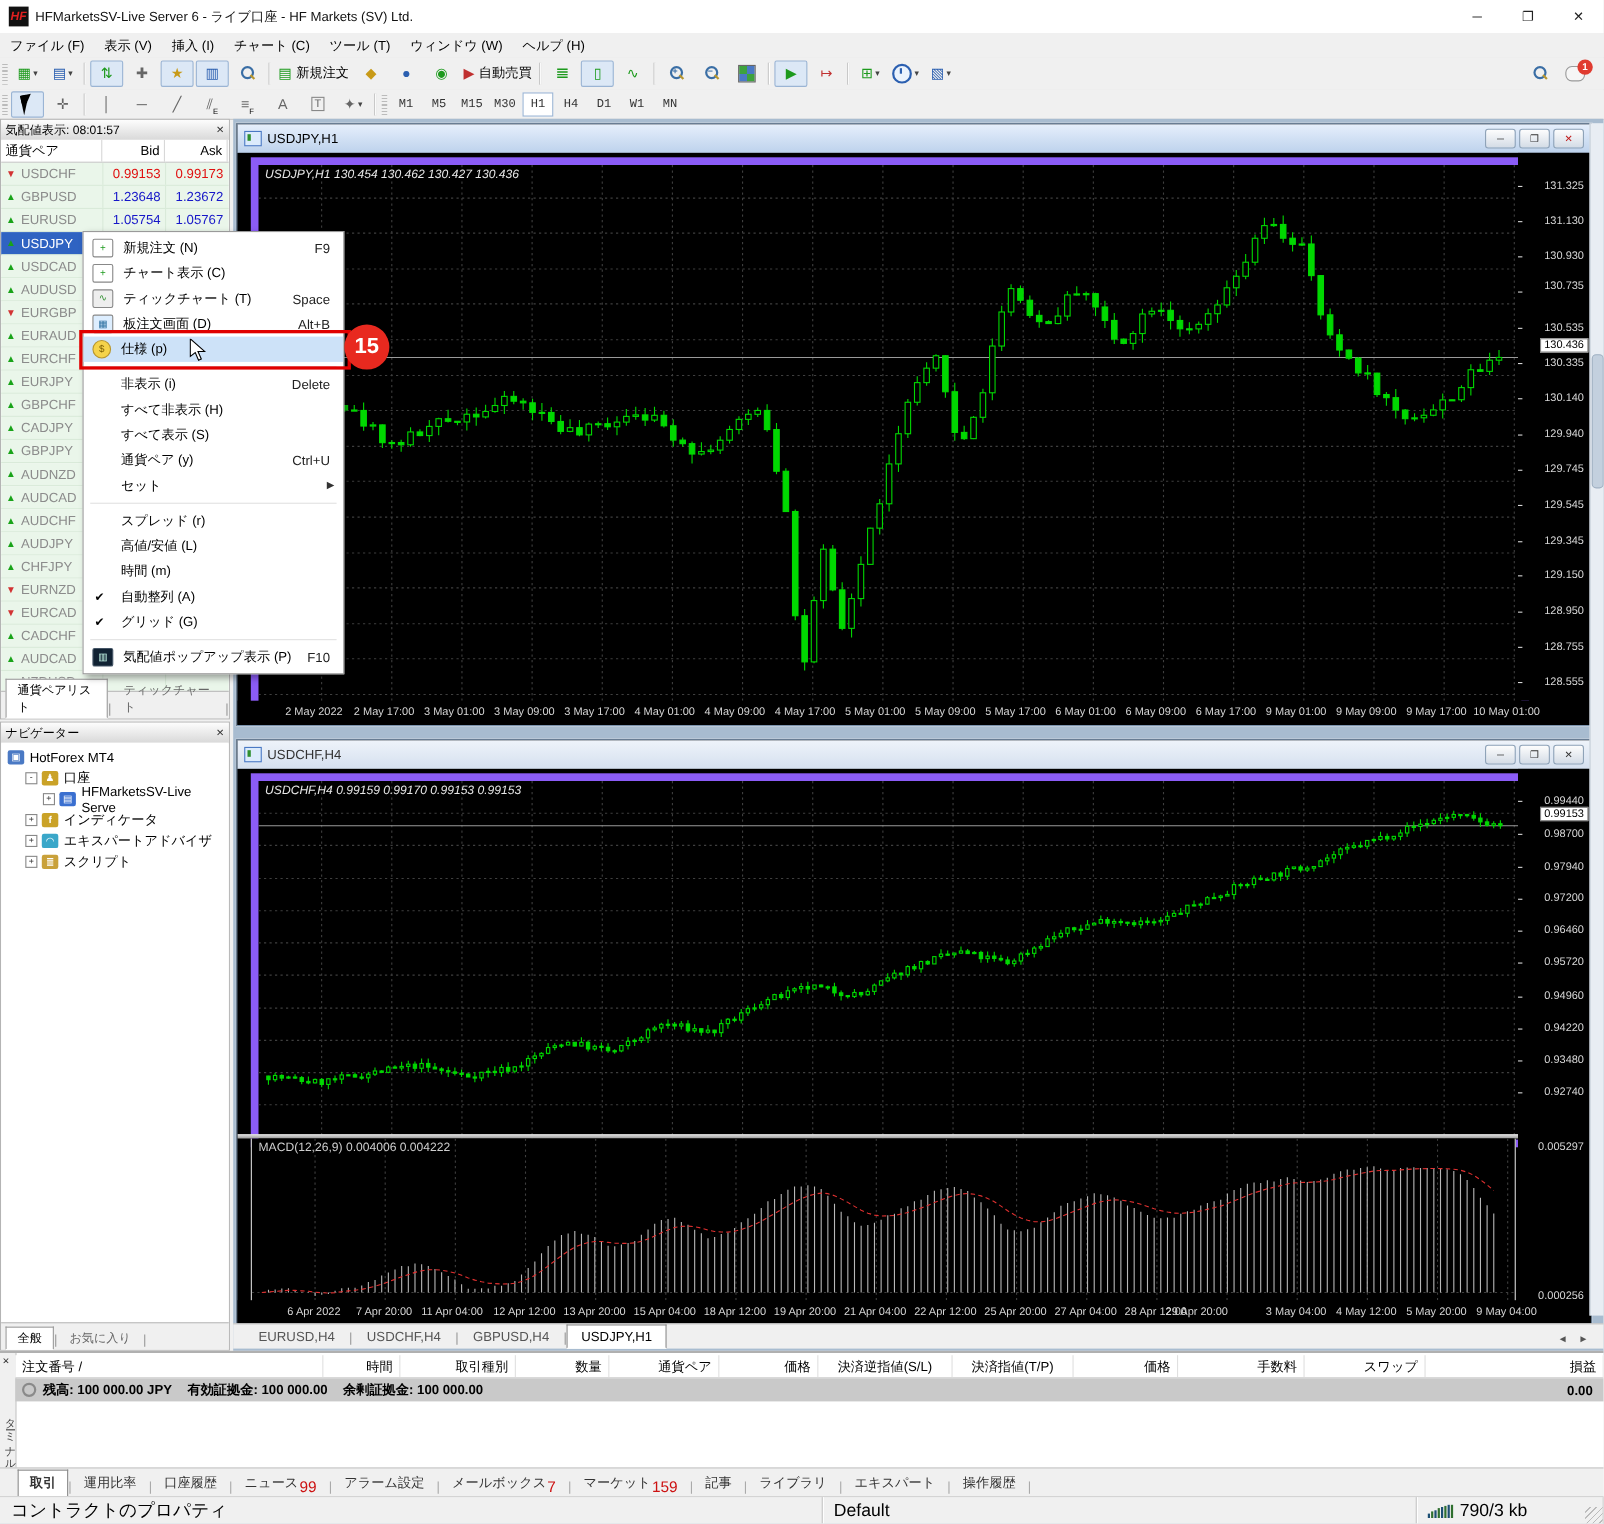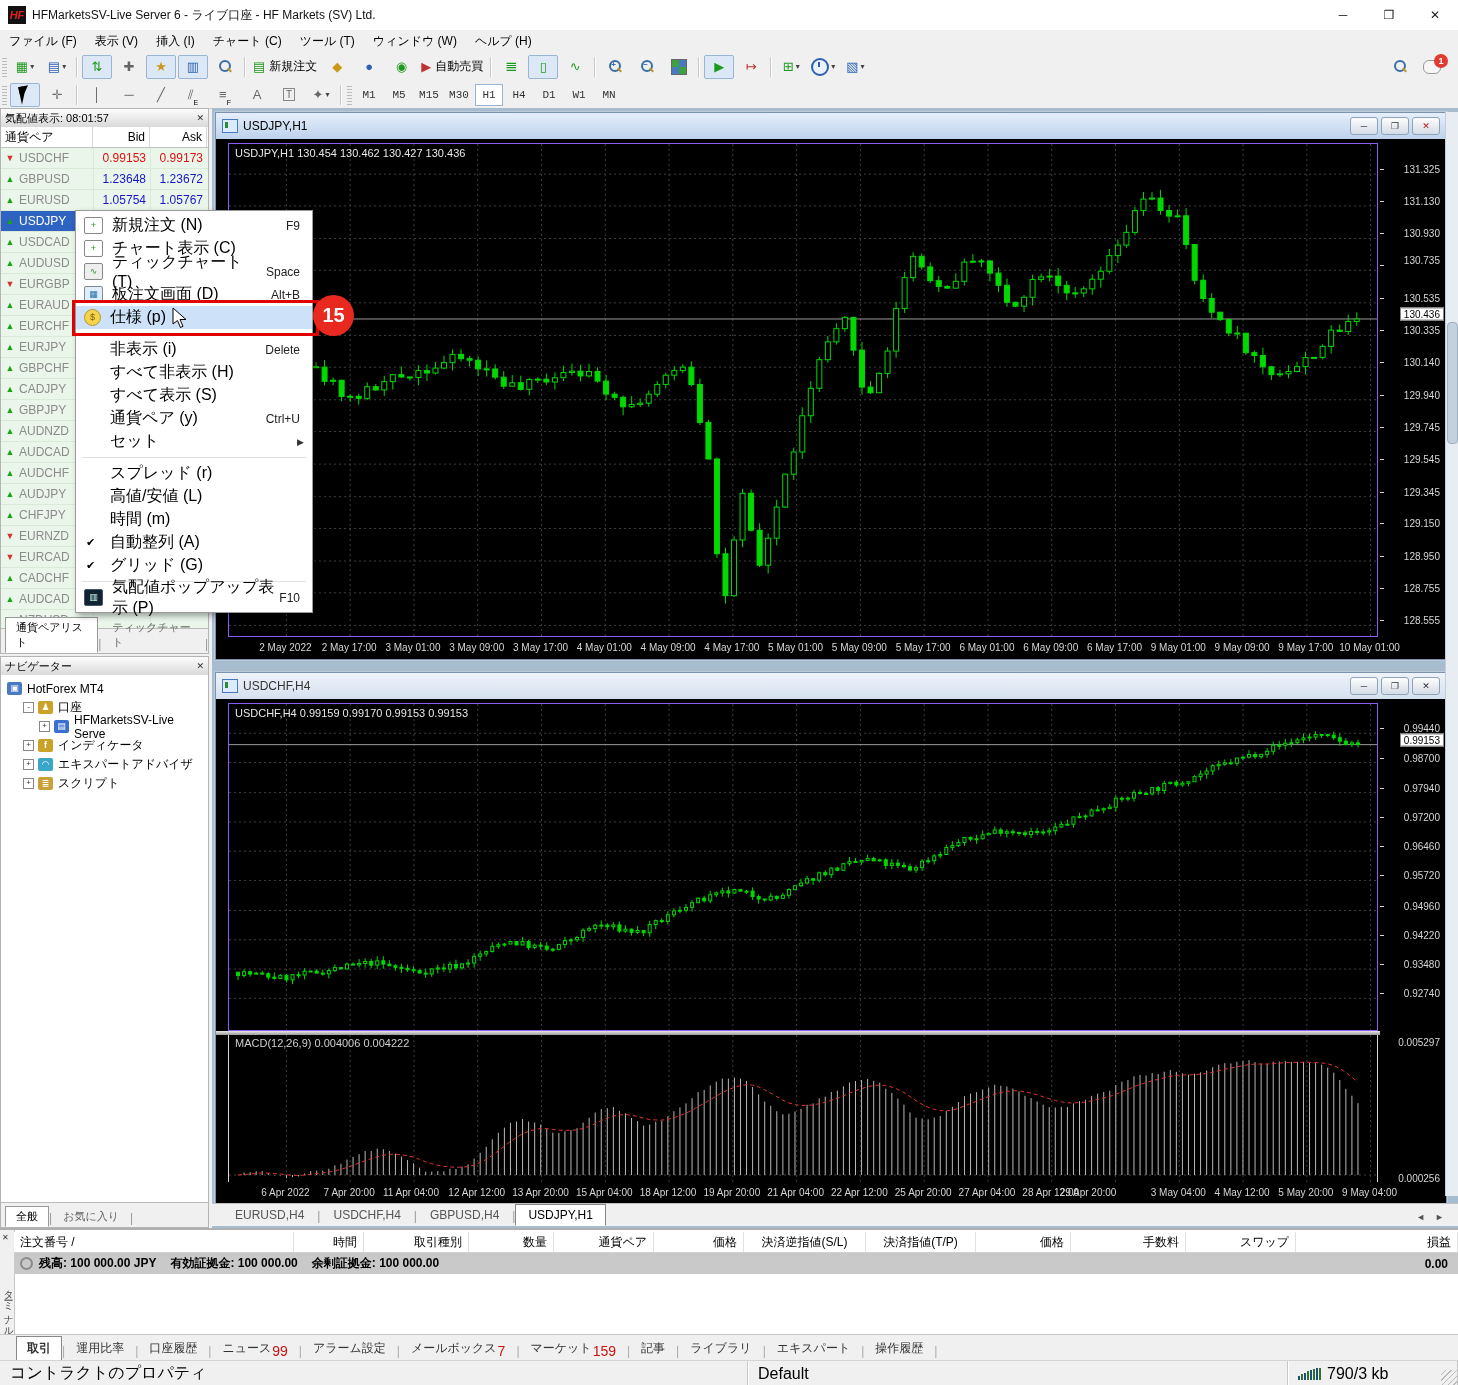--- a/index.html
+++ b/index.html
@@ -69,21 +69,21 @@
   #cw2{top:564px;height:531px;}
   .cw-title{height:26px;display:flex;align-items:center;padding:0 6px;font-size:12px;}
   #cw1 .cw-title{background:linear-gradient(180deg,#e6effc,#bdd2ec);}
   #cw2 .cw-title{background:linear-gradient(180deg,#eef3fa,#d5e0ef);color:#333;}
   .cw-ic{width:14px;height:12px;border:1px solid #4a79c4;background:#dcebfc;margin-right:5px;position:relative;}
   .cw-ic::after{content:"";position:absolute;left:2px;top:2px;width:3px;height:6px;background:#2f8f2f;}
   .cw-btns{margin-left:auto;display:flex;gap:3px;}
   .cw-btn{width:26px;height:16px;border:1px solid #8fa3b8;border-radius:3px;background:linear-gradient(180deg,#fdfdfd,#d4dce6);display:flex;align-items:center;justify-content:center;font-size:9px;color:#333;}
   .cw-btn.close1{color:#c01818;font-weight:bold;}
   .cw-body{position:absolute;left:0;right:0;bottom:0;top:26px;background:#000;}
-  .plot{position:absolute;left:12px;top:4px;border:1px solid #8b5cf6;background:#000;}
+  .plot{position:absolute;left:12px;top:4px;border:7px solid #8b5cf6;background:#000;font-style:italic;}
   #plot1{width:1148px;height:492px;}
   #plot2{width:1148px;height:326px;}
   #macd{position:absolute;left:12px;border:1px solid #d8d8d8;border-top:none;background:#000;width:1148px;height:150px;}
   .pane-div{position:absolute;left:0;right:0;height:4px;background:linear-gradient(180deg,#e8e8e8,#9a9a9a);}
   .paxis{position:absolute;right:0;top:0;bottom:22px;width:66px;background:#000;}
   .paxis .pl{position:absolute;right:6px;font-size:10px;color:#d6d6d6;font-family:"Liberation Sans",sans-serif;transform:translateY(-50%);}
   .paxis .tick{position:absolute;left:0;width:4px;height:1px;background:#d6d6d6;}
   .cur-price{position:absolute;right:2px;background:#fff;color:#000;font-size:10px;padding:0 3px;transform:translateY(-50%);border:1px solid #888;}
   .taxis{position:absolute;left:0;right:0;bottom:0;height:22px;background:#000;}
   .taxis .tl{position:absolute;top:5px;font-size:10px;color:#d6d6d6;transform:translateX(-50%);white-space:nowrap;}
@@ -96,21 +96,21 @@
   .chtab.active{background:#fff;border:1px solid #888;border-bottom:1px solid #fff;color:#000;}
   .chtab-sep{color:#999;padding:3px 0;}
   #hscroll-arrows{margin-left:auto;margin-right:14px;color:#555;font-size:9px;display:flex;gap:10px;align-items:center;padding-bottom:4px;}
   #vscroll{position:absolute;right:0;top:4px;width:12px;height:1084px;background:#e8edf3;border-left:1px solid #c4cdd8;}
   #vscroll .thumb{position:absolute;left:1px;top:210px;width:9px;height:120px;background:#c3d0de;border:1px solid #9fb0c2;border-radius:4px;}
   
   #ctxmenu{position:absolute;left:75px;top:210px;width:236px;background:#fff;border:1px solid #9a9a9a;box-shadow:3px 3px 6px rgba(0,0,0,.35);z-index:40;padding:3px 0;}
   .cm-item{height:23px;display:flex;align-items:center;position:relative;padding-left:8px;}
   .cm-ic{width:17px;height:15px;margin-right:9px;flex:none;font-size:9px;line-height:14px;text-align:center;border-radius:2px;}
   .cm-ic.empty{border:none;background:transparent;}
-  .cm-label{font-size:16px;}
+  .cm-label{font-size:12px;}
   .cm-short{margin-left:auto;margin-right:12px;font-size:12px;color:#222;}
   .cm-sub{margin-left:auto;margin-right:8px;font-size:9px;color:#333;}
   .cm-check{position:absolute;left:10px;font-size:11px;}
   .cm-sep{height:9px;display:flex;align-items:center;}
   .cm-sep::after{content:"";height:1px;background:#e2e2e2;flex:1;margin:0 6px;}
   .cm-item.hl{background:#cde2f8;}
   #redbox{position:absolute;left:72px;top:300px;width:241px;height:30px;border:3px solid #e00000;z-index:45;}
   #badge15{position:absolute;left:313px;top:295px;width:41px;height:41px;border-radius:50%;background:#e8291f;color:#fff;display:flex;align-items:center;justify-content:center;font-size:20px;font-weight:bold;z-index:46;}
   #cursor-arrow{position:absolute;left:172px;top:308px;z-index:47;}
   

